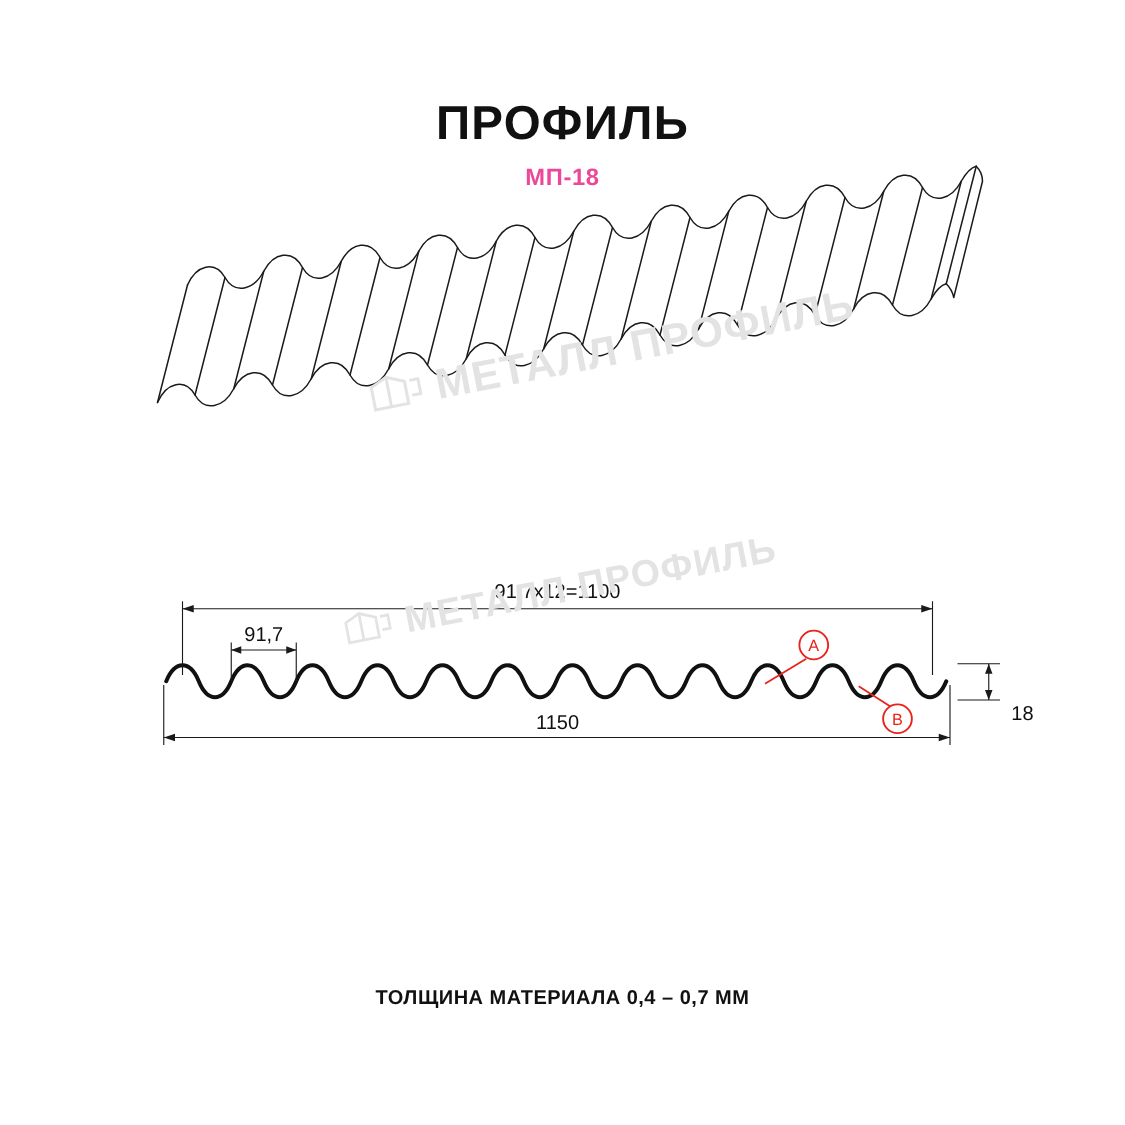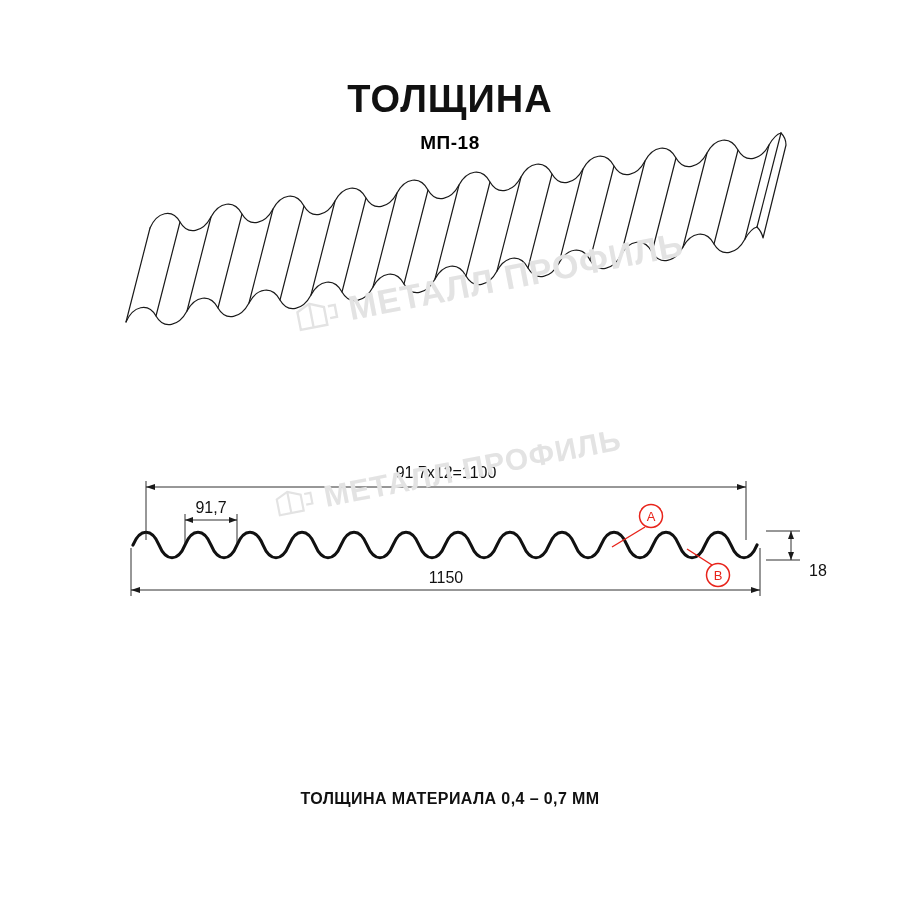--- a/index.html
+++ b/index.html
@@ -33,21 +33,21 @@
   }
   .subtitle {
     position: absolute;
     left: 0;
     top: 132px;
     width: 900px;
     text-align: center;
     font-size: 19px;
     font-weight: bold;
     letter-spacing: 0.5px;
-    color: #000000;
+    color: #ec4899;
   }
   .footer-note {
     position: absolute;
     left: 0;
     top: 790px;
     width: 900px;
     text-align: center;
     font-size: 16px;
     font-weight: bold;
     letter-spacing: 0.4px;
@@ -87,21 +87,21 @@
     display: inline-block;
     vertical-align: middle;
     margin-right: 10px;
   }
 </style>
 </head>
 <body>
 
 <div class="page">
 
-  <div class="title">ТОЛЩИНА</div>
+  <div class="title">ПРОФИЛЬ</div>
   <div class="subtitle">МП-18</div>
 
   <svg class="svg-layer" viewBox="0 0 900 900">
 
     <g fill="none" stroke="#1a1a1a" stroke-width="1.2" stroke-linejoin="round" stroke-linecap="round">
 
       <path d="M150,228
                C157,212 172,208 180,222
                C188,236 203,232 211,217
                C219,202 234,199 242,214

